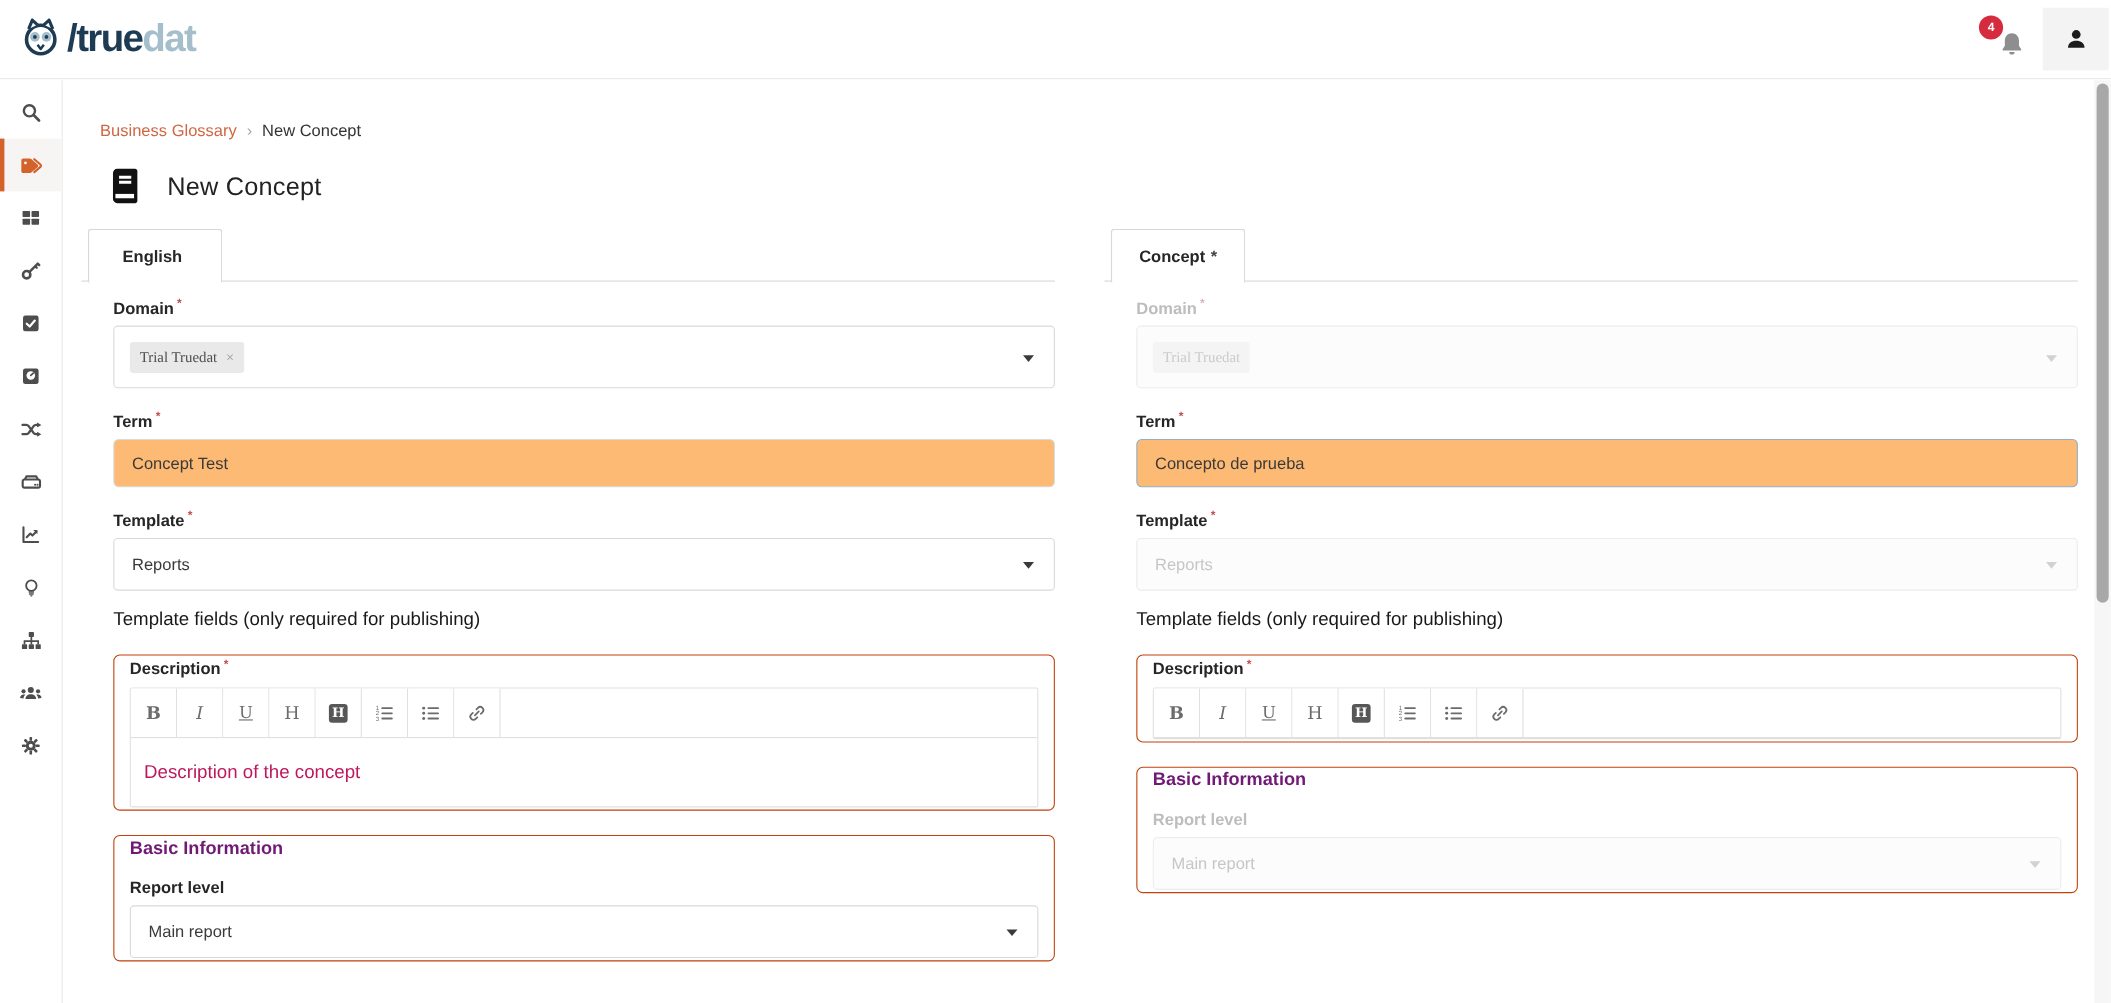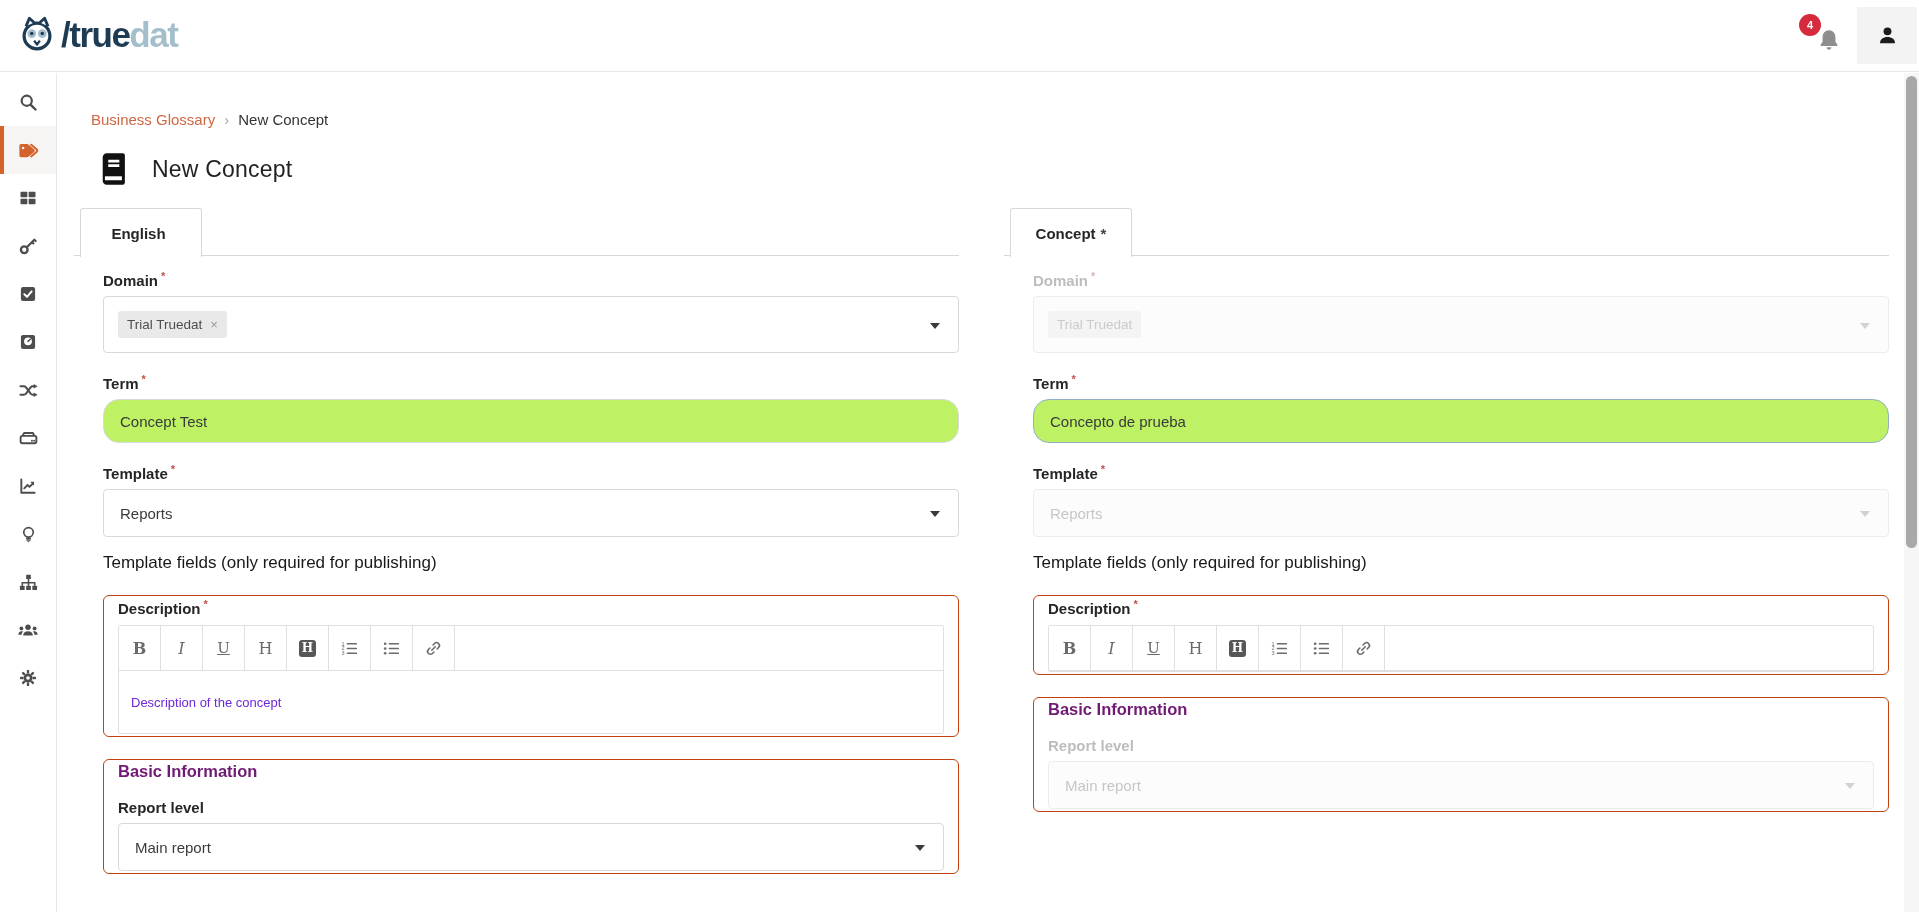--- a/index.html
+++ b/index.html
@@ -37,49 +37,49 @@
   .tab .suffix { margin-left:5px; color:#444; font-weight:700; }
 
   .panel { padding:14px 0 0 29px; }
   .field-label { font-size:15px; font-weight:700; color:#262626; margin-top:20px; }
   .field-label.first { margin-top:0; }
   .field-label.dim { color:#bdbdbd; }
   .req { color:#c0504d; font-size:11px; vertical-align:6px; margin-left:3px; font-weight:700; }
   .req.dim { color:#d9b6b6; }
 
   .control { margin-top:7px; border:1px solid #d9d9d9; border-radius:4px; background:#fff; position:relative; display:flex; align-items:center; font-size:15px; color:#3a3a3a; cursor:pointer; }
-  .control.h57 { height:57px; padding:0 40px 0 14px; }
+  .control.h57 { height:57px; padding:0 40px 0 14px;font-family:Liberation Serif, serif; }
   .control.h44 { height:48px; padding:0 40px 0 16px; }
   .control.disabled { background:#fcfcfc; border-color:#ececec; color:#c6c6c6; cursor:default; }
   .caret { position:absolute; right:18px; top:50%; margin-top:-2px; width:0; height:0; border-left:5px solid transparent; border-right:5px solid transparent; border-top:6px solid #3a3a3a; }
   .caret.dim { border-top-color:#d2d2d2; }
 
   .pill { background:#e9e9e9; border-radius:3px; padding:6px 9px; font-size:13.5px; color:#4e4e4e; display:inline-flex; align-items:center; gap:8px; }
   .pill .x { color:#999; font-size:13px; cursor:pointer; line-height:1; }
   .pill.disabled { background:#f4f4f4; color:#cbcbcb; }
 
-  .text-input { display:block; margin-top:7px; width:100%; height:44px; border:1px solid #d9d9d9; border-radius:16px; padding:0 16px; font-size:15px; color:#3a3a3a; font-family:inherit; outline:none; background:#bef264; }
+  .text-input { display:block; margin-top:7px; width:100%; height:44px; border:1px solid #d9d9d9; border-radius:5px; padding:0 16px; font-size:15px; color:#3a3a3a; font-family:inherit; outline:none; background:#fdba74; }
   .text-input.focused { border-color:#93aec5; }
 
   .section-heading { margin-top:16px; font-size:17px; font-weight:400; color:#191919; }
 
   .card { margin-top:22px; border:1px solid #c2410c; border-radius:6px; padding:2px 14px; background:#fff; }
   .card .field-label { margin-top:0; }
   .bi-heading { font-size:16.5px; font-weight:700; color:#701a75; }
   .card .field-label.bi { margin-top:18px; }
 
   .editor { margin-top:8px; border:1px solid #e0e0e0; border-radius:2px; }
   .toolbar { display:flex; border-bottom:1px solid #e0e0e0; height:45px; }
   .tbtn { width:42px; height:100%; display:flex; align-items:center; justify-content:center; border-right:1px solid #e0e0e0; color:#6b6b6b; background:#fff; cursor:pointer; }
   .tb-b { font-family:"DejaVu Serif", serif; font-weight:700; font-size:16px; }
   .tb-i { font-family:"DejaVu Serif", serif; font-style:italic; font-size:16px; }
   .tb-u { font-family:"DejaVu Serif", serif; font-size:15px; text-decoration:underline; }
   .tb-h { font-family:"DejaVu Serif", serif; font-size:16px; }
   .hblock { background:#575757; color:#fff; width:17px; height:17px; border-radius:3px; display:flex; align-items:center; justify-content:center; font-size:12px; font-weight:700; font-family:"DejaVu Serif", serif; }
-  .tcontent { min-height:62px; display:flex; align-items:center; padding:0 12px; font-size:13px; color:#6d28d9; cursor:text; }
+  .tcontent { min-height:62px; display:flex; align-items:center; padding:0 12px; font-size:17px; color:#be185d; cursor:text; }
 
   
   .scrollbar { position:absolute; right:0; top:73px; bottom:0; width:15px; background:#f6f6f6; z-index:7; }
   .scroll-thumb { position:absolute; top:3px; left:2px; width:11px; height:472px; background:#a8a8a8; border-radius:6px; }
 
   svg { display:block; }
 </style>
 </head>
 <body>
 

